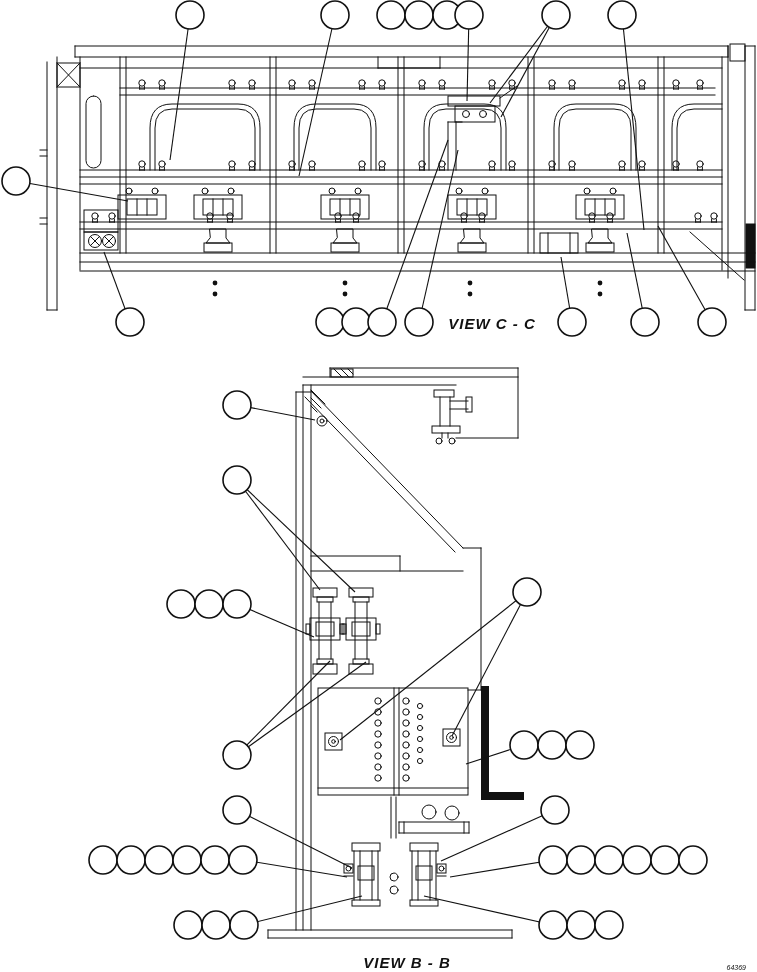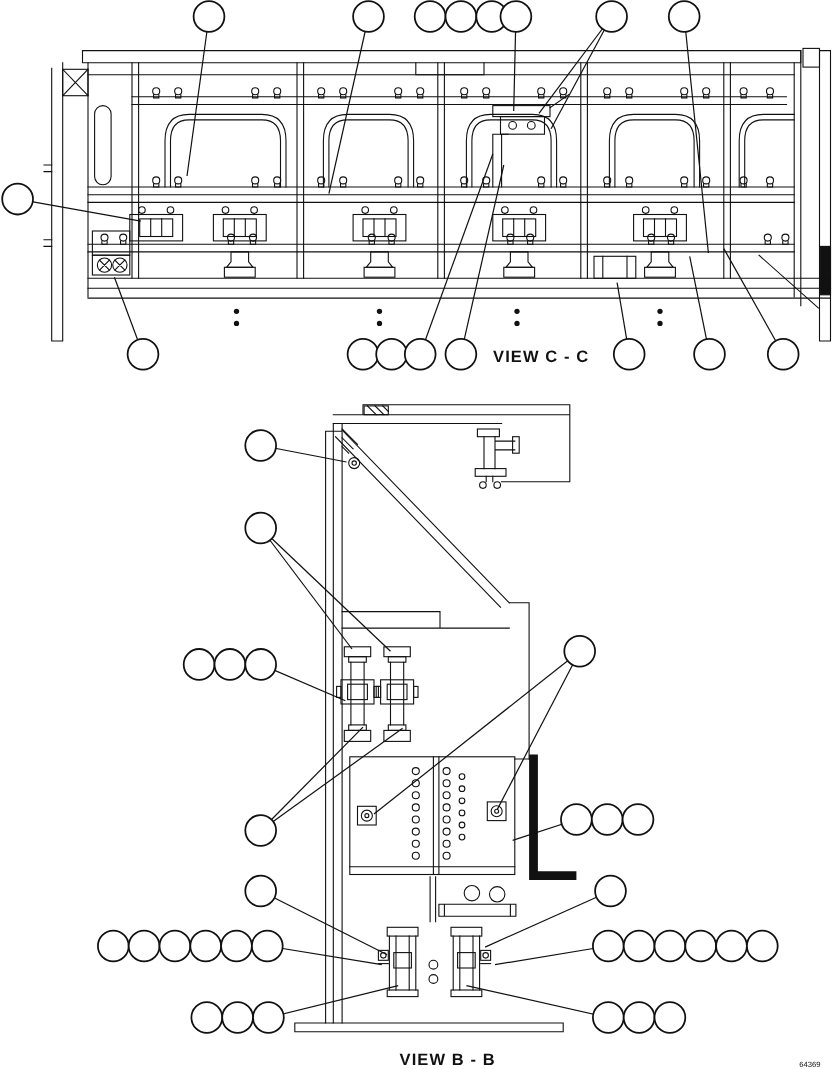--- a/index.html
+++ b/index.html
@@ -1,17 +1,17 @@
 <!DOCTYPE html>
 <html><head>
 <meta charset="utf-8">
 <style>
   html,body{margin:0;padding:0;background:#fff;}
   .sheet{position:relative;width:757px;height:972px;background:#fff;overflow:hidden;
-         font-family:"Liberation Sans",sans-serif;}
+         font-family:"Liberation Sans",sans-serif;font-style:italic;}
   svg{display:block;}
   .draw{stroke:#111;fill:none;stroke-width:1;stroke-linecap:square;stroke-linejoin:miter;}
   .draw .dot{fill:#111;stroke:none;}
   .draw .dark{fill:#111;stroke:#111;}
   .thick{stroke:#111;stroke-width:8;fill:none;}
   #leader-layer line{stroke:#111;stroke-width:1.1;}
   #balloon-layer circle{fill:#fff;stroke:#111;stroke-width:1.6;}
   .view-label{font-family:"Liberation Sans",sans-serif;font-weight:bold;font-size:15px;
               letter-spacing:1px;fill:#111;stroke:none;}
   .sheet-num{font-family:"Liberation Sans",sans-serif;font-size:7px;fill:#111;stroke:none;}

